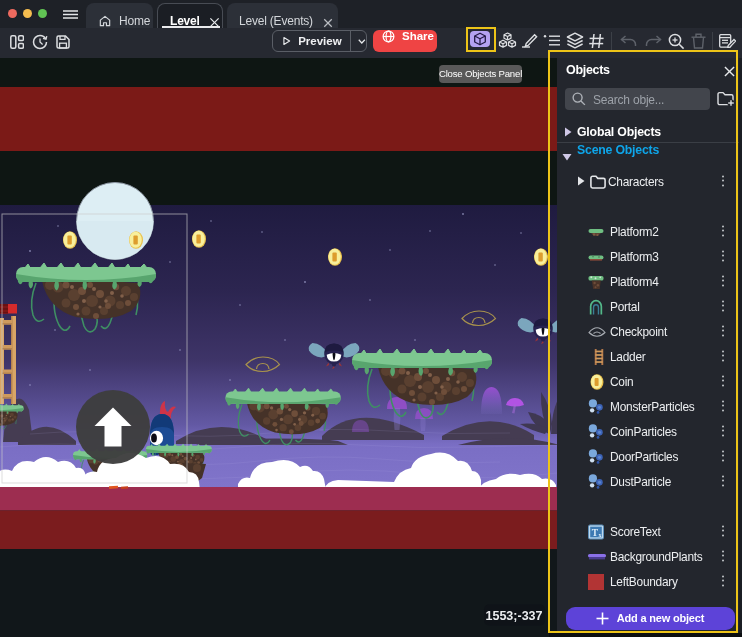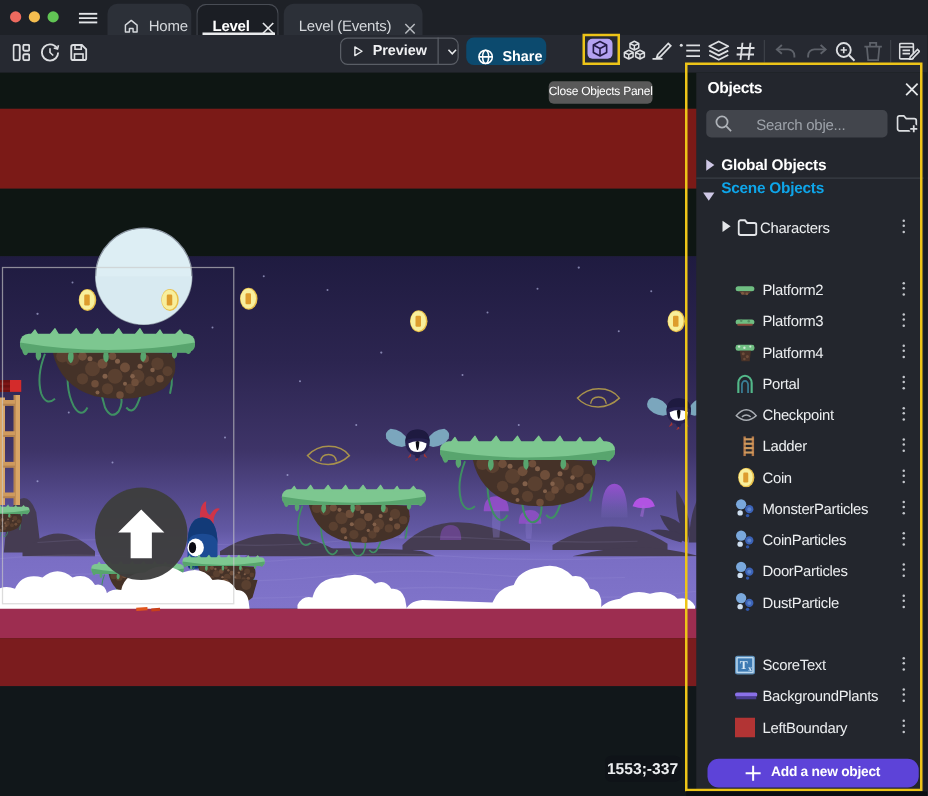--- a/index.html
+++ b/index.html
@@ -81,21 +81,21 @@
     <svg style="margin-left:9px" width="12" height="12" viewBox="0 0 12 12" fill="none" stroke="#e8eaec" stroke-width="1.5">
         <path d="M2.5 1.5 10 6 2.5 10.5z" stroke-linejoin="round"></path>
       </svg>
     <span style="margin-left:7px;font-size:11.5px;font-weight:bold;color:#f0f1f3">Preview</span>
     <div style="margin-left:8px;width:1px;height:22px;background:#5a5e66"></div>
     <svg style="margin-left:8px" width="10" height="7" viewBox="0 0 10 7" fill="none" stroke="#e8eaec" stroke-width="1.6">
         <path d="M1 1.2 5 5.5 9 1.2"></path>
       </svg>
   </div>
 
-  <div class="abs" style="left:373px;top:2px;width:64px;height:22px;background:#0c4a6e;border-radius:6px;display:flex;align-items:flex-end;">
+  <div class="abs" style="left:373px;top:2px;width:64px;height:22px;background:#ef4444;border-radius:6px;display:flex;align-items:flex-start;">
     <svg style="margin-left:9px" width="13" height="13" viewBox="0 0 14 14" fill="none" stroke="#fff" stroke-width="1.3">
         <circle cx="7" cy="7" r="5.8"></circle>
         <ellipse cx="7" cy="7" rx="2.6" ry="5.8"></ellipse>
         <line x1="1.2" y1="7" x2="12.8" y2="7"></line>
       </svg>
     <span style="margin-left:7px;font-size:11.5px;font-weight:bold;color:#fff">Share</span>
   </div>
 
   <div class="abs" style="left:470px;top:3px;width:20px;height:16px;background:#b4a2f1;border-radius:4px;"></div>
   <svg class="abs" style="left:473px;top:4px" width="14" height="14" viewBox="0 0 14 14" fill="none" stroke="#241b46" stroke-width="1.3">
@@ -435,21 +435,21 @@
   <svg class="abs" style="left:167px;top:8px" width="11" height="11" viewBox="0 0 12 12" stroke="#e7e9eb" stroke-width="1.5">
       <line x1="1" y1="1" x2="11" y2="11"></line>
       <line x1="11" y1="1" x2="1" y2="11"></line>
     </svg>
 
   <div class="abs" style="left:8px;top:30px;width:145px;height:22px;background:#42454c;border-radius:4px;"></div>
   <svg class="abs" style="left:15px;top:34px" width="14" height="14" viewBox="0 0 15 15" fill="none" stroke="#aeb2b8" stroke-width="1.5">
       <circle cx="6" cy="6" r="4.8"></circle>
       <line x1="9.6" y1="9.6" x2="13.8" y2="13.8"></line>
     </svg>
-  <div class="abs" style="left:48px;top:35px;font-size:12px;letter-spacing:-0.2px;color:#9da2a9">Search obje...</div>
+  <div class="abs" style="left:36px;top:35px;font-size:12px;letter-spacing:-0.2px;color:#9da2a9">Search obje...</div>
   <svg class="abs" style="left:160px;top:33px" width="18" height="16" viewBox="0 0 18 16" fill="none">
     <path d="M1 3.2 A1.6 1.6 0 0 1 2.6 1.6 H6 L8 3.8 H14.4 A1.6 1.6 0 0 1 16 5.4 V12 A1.6 1.6 0 0 1 14.4 13.6 H2.6 A1.6 1.6 0 0 1 1 12 Z" stroke="#dcdee1" stroke-width="1.4"></path>
     <circle cx="14" cy="12" r="3.6" fill="#23262d"></circle>
     <line x1="11.2" y1="12" x2="16.8" y2="12" stroke="#dcdee1" stroke-width="1.4"></line>
       <line x1="14" y1="9.2" x2="14" y2="14.8" stroke="#dcdee1" stroke-width="1.4"></line>
   </svg>
 
   <svg class="abs" style="left:7px;top:68.5px" width="8" height="10" viewBox="0 0 8 10">
       <path d="M1 0.5 L7.5 5 L1 9.5 Z" fill="#cfc8e6"></path>
     </svg>

